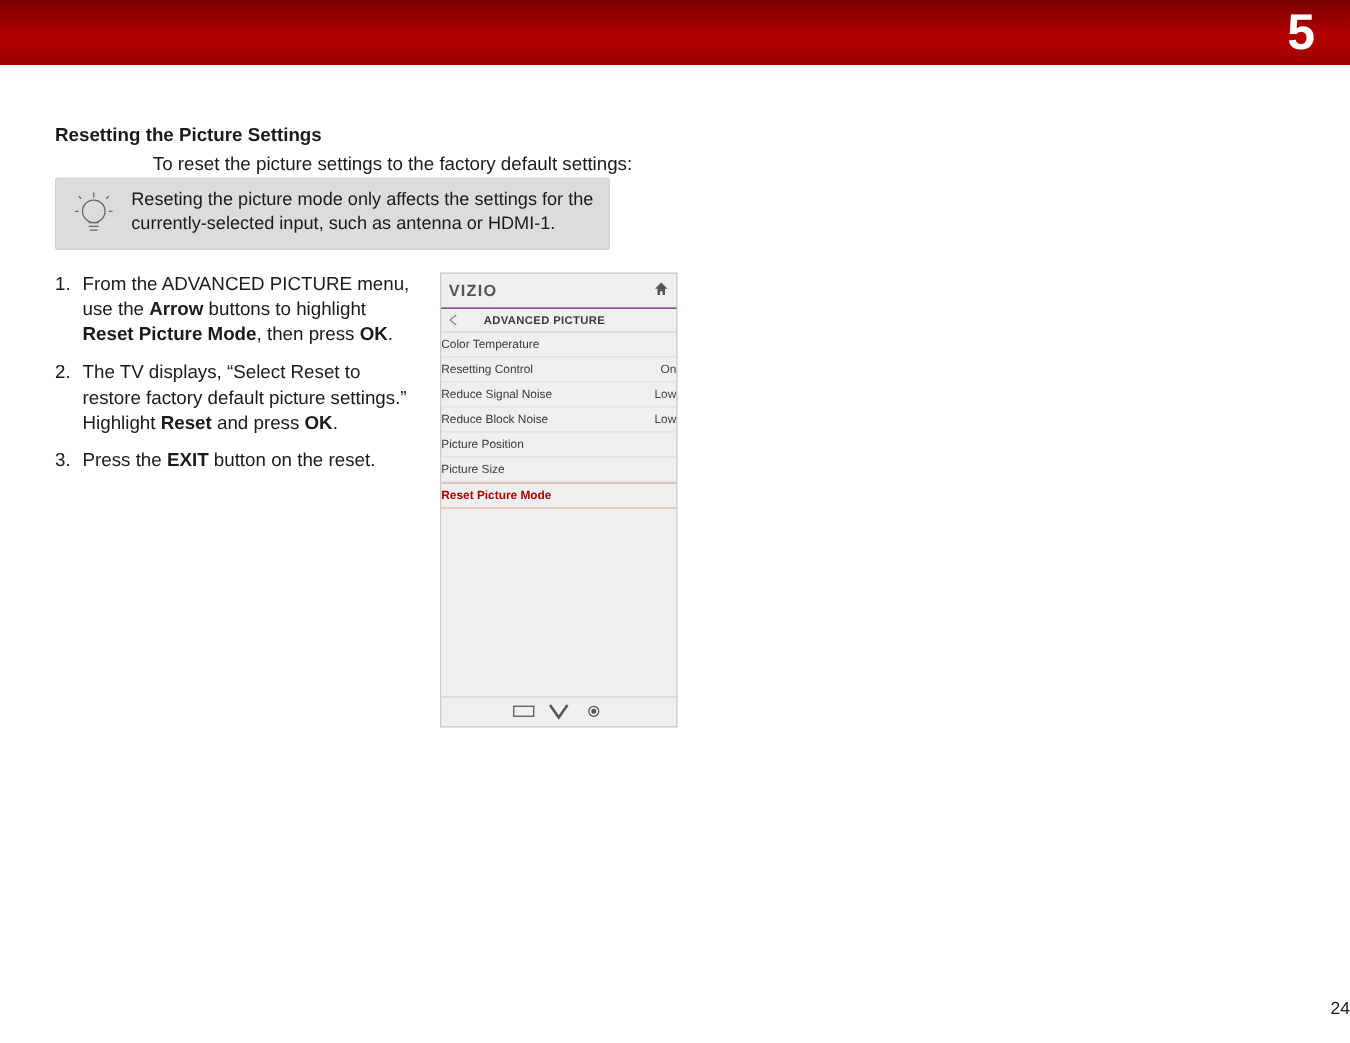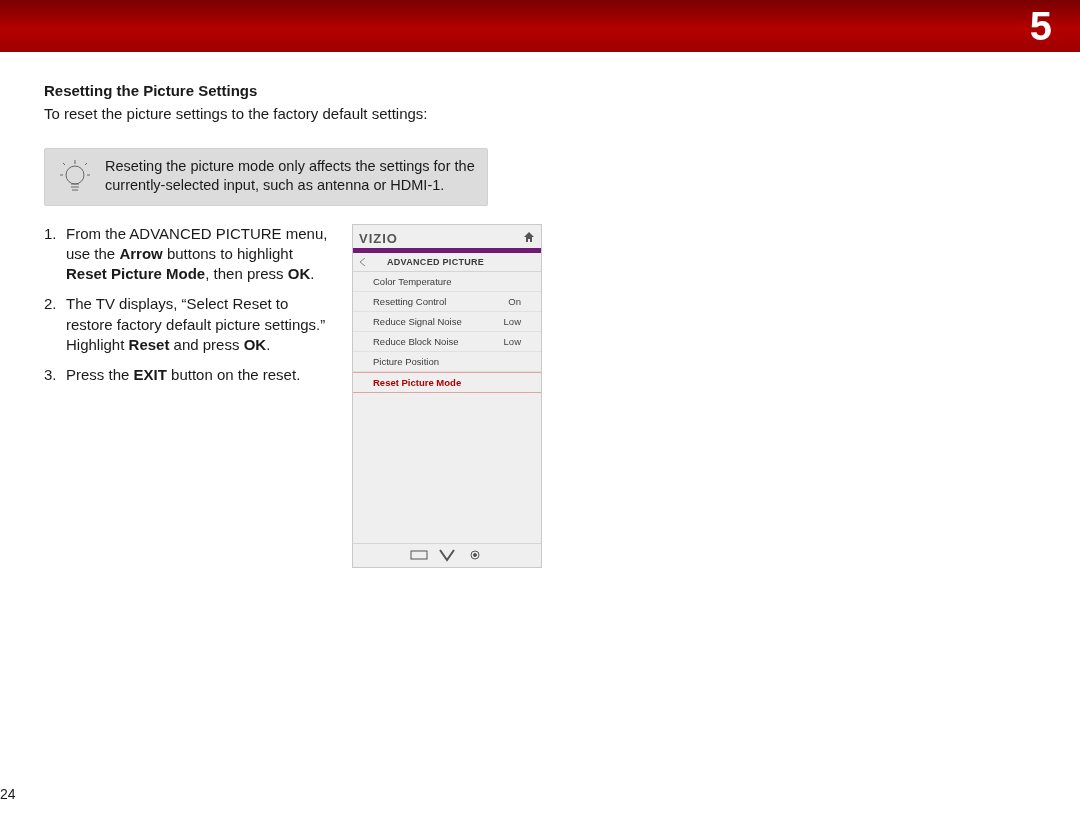--- a/index.html
+++ b/index.html
@@ -8,71 +8,71 @@
     width: 100%; height: 52px;
     background: linear-gradient(to bottom, #7a0000 0%, #b40000 55%, #9e0000 100%);
     position: relative;
   }
   .banner .chapter {
     position: absolute; right: 28px; top: 0; line-height: 52px;
     color: #fff; font-size: 40px; font-weight: 700;
   }
   .page { padding: 30px 44px 0 44px; }
   .col { width: 540px; }
-  .heading { font-weight: 700; font-size: 15px; margin-bottom: 6px; }
-  .intro { font-size: 15px; margin-bottom: 26px; }
+  .heading { font-weight: 700; font-size: 15px; margin-bottom: 6px; margin-top: 18px; }
+  .intro { font-size: 15px; margin-bottom: 2px; text-align: center; }
   .tipbox {
     background: #dcdcdc; border: 1px solid #d1d1d1;
     border-radius: 2px; padding: 8px 12px 10px 60px;
     position: relative; font-size: 14.5px; line-height: 1.3;
     width: 444px; margin-bottom: 18px;
   }
   .tipbox .bulb { position: absolute; left: 14px; top: 10px; width: 32px; height: 40px; }
   .content-row { display: flex; gap: 20px; align-items: flex-start; }
   ol.steps { list-style: none; font-size: 15px; line-height: 1.35; width: 288px; }
   ol.steps li { display: flex; margin-bottom: 10px; }
   ol.steps li .num { width: 22px; flex-shrink: 0; }
   ol.steps li .txt { flex: 1; }
   ol.steps li .txt b { font-weight: 700; }
   
   .osd {
     width: 190px; border: 1px solid #c9c9c9; background: #efefef;
     font-size: 10px; color: #3a3a3a;
   }
   .osd-header {
     display: flex; justify-content: space-between;
-    padding: 6px 6px; border-bottom: 5px solid #701a75; height: 28px;
+    padding: 6px 6px; border-bottom: 1px solid #701a75; height: 28px;
   }
   .osd-header .brand { font-size: 13px; font-weight: 700; letter-spacing: 1px; color:#555; }
   .home-icon { width: 12px; height: 12px; }
   .osd-title {
     display: flex; align-items: center; gap: 20px;
     padding: 4px 6px; border-bottom: 1px solid #d4d4d4;
     font-size: 9px; font-weight: 600; letter-spacing: .3px;
   }
   .back-tri { width: 8px; height: 8px; }
   .osd-row {
     display: flex; justify-content: space-between; align-items: center;
-    padding: 4px 20px; border-bottom: 1px solid #e0e0e0;
+    padding: 4px 0; border-bottom: 1px solid #e0e0e0;
     font-size: 9.5px;
   }
   .osd-row span.sel { color:#444; }
   .osd-row.highlight {
     color: #b00000; font-weight: 600;
     border-top: 1px solid #e6a3a3; border-bottom: 1px solid #e6a3a3;
   }
   .osd-fill { height: 150px; background: #efefef; }
   .osd-bottom {
     height: 24px; border-top: 1px solid #d4d4d4;
     display: flex; justify-content: center; align-items: center; gap: 8px;
   }
   .btm-glyph { width: 20px; height: 14px; fill:#555; stroke:#555; }
   .page-number {
-    position: absolute; left: 0; right: 0; text-align: left;
-    bottom: 32px; font-size: 14px;
+    position: absolute; left: 0; right: 0; text-align: right;
+    bottom: 20px; font-size: 14px;
   }
   body { position: relative; }
 </style>
 </head>
 <body>
 
 <div class="banner">
   <div class="chapter">5</div>
 </div>
 
@@ -144,20 +144,24 @@
             <span class="sel">Low</span>
           </div>
         <div class="osd-row">
             <span>Reduce Block Noise</span>
             <span class="sel">Low</span>
           </div>
         <div class="osd-row">
             <span>Picture Position</span>
             <span class="sel"></span>
           </div>
+        <div class="osd-row">
+            <span>Picture Size</span>
+            <span class="sel"></span>
+          </div>
         <div class="osd-row highlight">
             <span>Reset Picture Mode</span>
             <span class="sel"></span>
           </div>
         <div class="osd-fill"></div>
         <div class="osd-bottom">
           <svg class="btm-glyph" viewBox="0 0 20 14">
               <rect x="2" y="3" width="16" height="8" fill="none" stroke="#555"></rect>
             </svg>
           <svg class="btm-glyph" viewBox="0 0 20 14">

